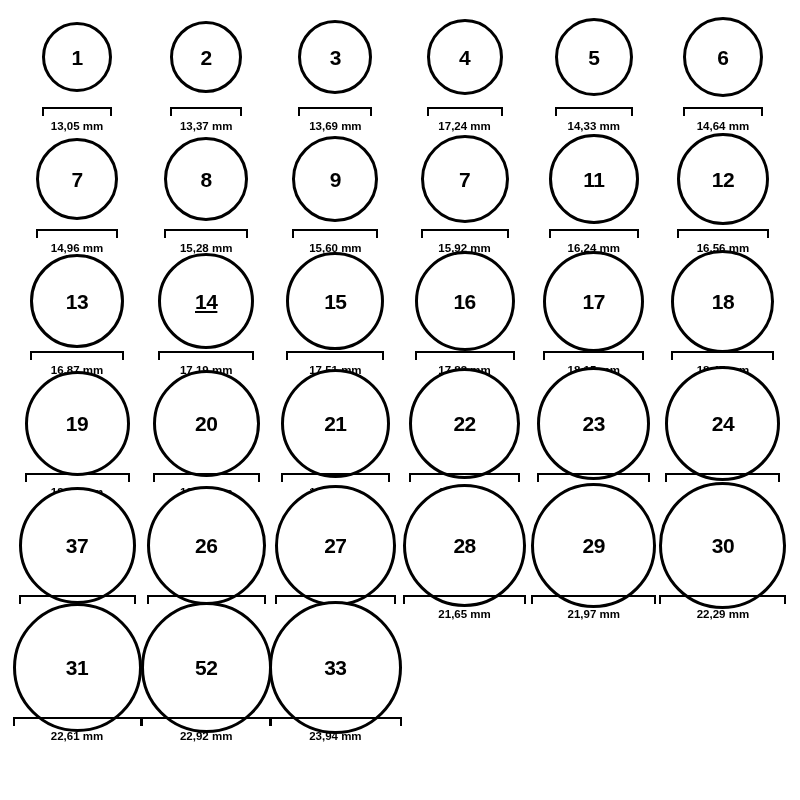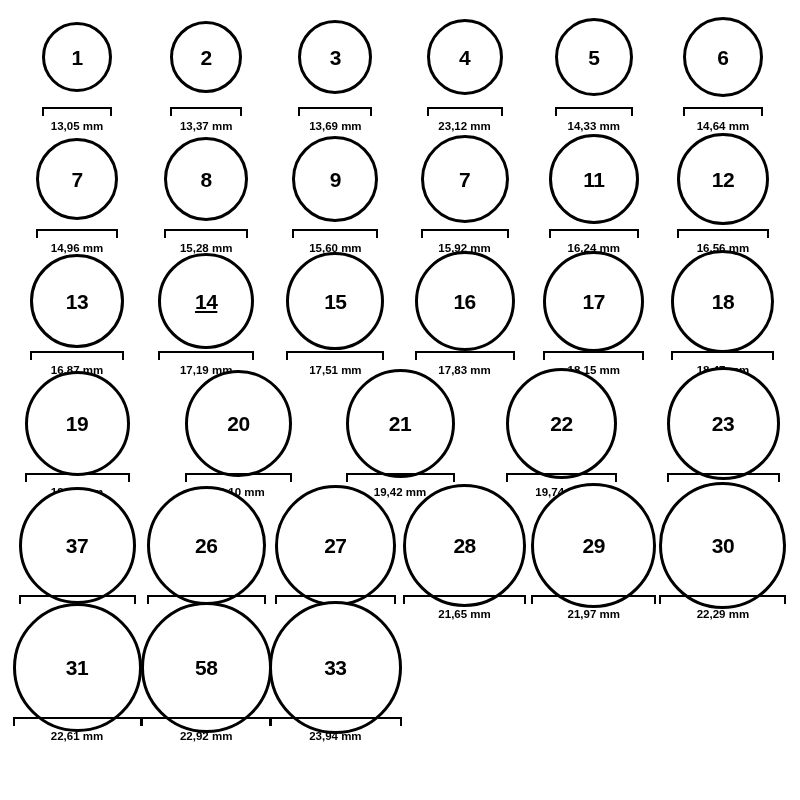--- a/index.html
+++ b/index.html
@@ -114,21 +114,21 @@
         <div class="measure" style="width: 74px;"></div>
         <div class="mm-label">13,69 mm</div>
       </div>
       <div class="size-cell">
         <div class="ring-wrap">
           <div class="ring" style="width: 76px; height: 76px;">
             <span class="ring-number">4</span>
           </div>
         </div>
         <div class="measure" style="width: 76px;"></div>
-        <div class="mm-label">23,12 mm</div>
+        <div class="mm-label">17,24 mm</div>
       </div>
       <div class="size-cell">
         <div class="ring-wrap">
           <div class="ring" style="width: 78px; height: 78px;">
             <span class="ring-number">5</span>
           </div>
         </div>
         <div class="measure" style="width: 78px;"></div>
         <div class="mm-label">14,33 mm</div>
       </div>
@@ -293,20 +293,29 @@
       </div>
       <div class="size-cell">
         <div class="ring-wrap">
           <div class="ring" style="width: 113px; height: 113px;">
             <span class="ring-number">23</span>
           </div>
         </div>
         <div class="measure" style="width: 113px;"></div>
         <div class="mm-label">20,06 mm</div>
       </div>
+      <div class="size-cell">
+        <div class="ring-wrap">
+          <div class="ring" style="width: 115px; height: 115px;">
+            <span class="ring-number">24</span>
+          </div>
+        </div>
+        <div class="measure" style="width: 115px;"></div>
+        <div class="mm-label">20,38 mm</div>
+      </div>
     </div>
     <div class="chart-row">
       <div class="size-cell">
         <div class="ring-wrap">
           <div class="ring" style="width: 117px; height: 117px;">
             <span class="ring-number">37</span>
           </div>
         </div>
         <div class="measure" style="width: 117px;"></div>
         <div class="mm-label">20,70 mm</div>
@@ -363,21 +372,21 @@
           <div class="ring" style="width: 129px; height: 129px;">
             <span class="ring-number">31</span>
           </div>
         </div>
         <div class="measure" style="width: 129px;"></div>
         <div class="mm-label">22,61 mm</div>
       </div>
       <div class="size-cell">
         <div class="ring-wrap">
           <div class="ring" style="width: 131px; height: 131px;">
-            <span class="ring-number">58</span>
+            <span class="ring-number">52</span>
           </div>
         </div>
         <div class="measure" style="width: 131px;"></div>
         <div class="mm-label">22,92 mm</div>
       </div>
       <div class="size-cell">
         <div class="ring-wrap">
           <div class="ring" style="width: 133px; height: 133px;">
             <span class="ring-number">33</span>
           </div>

